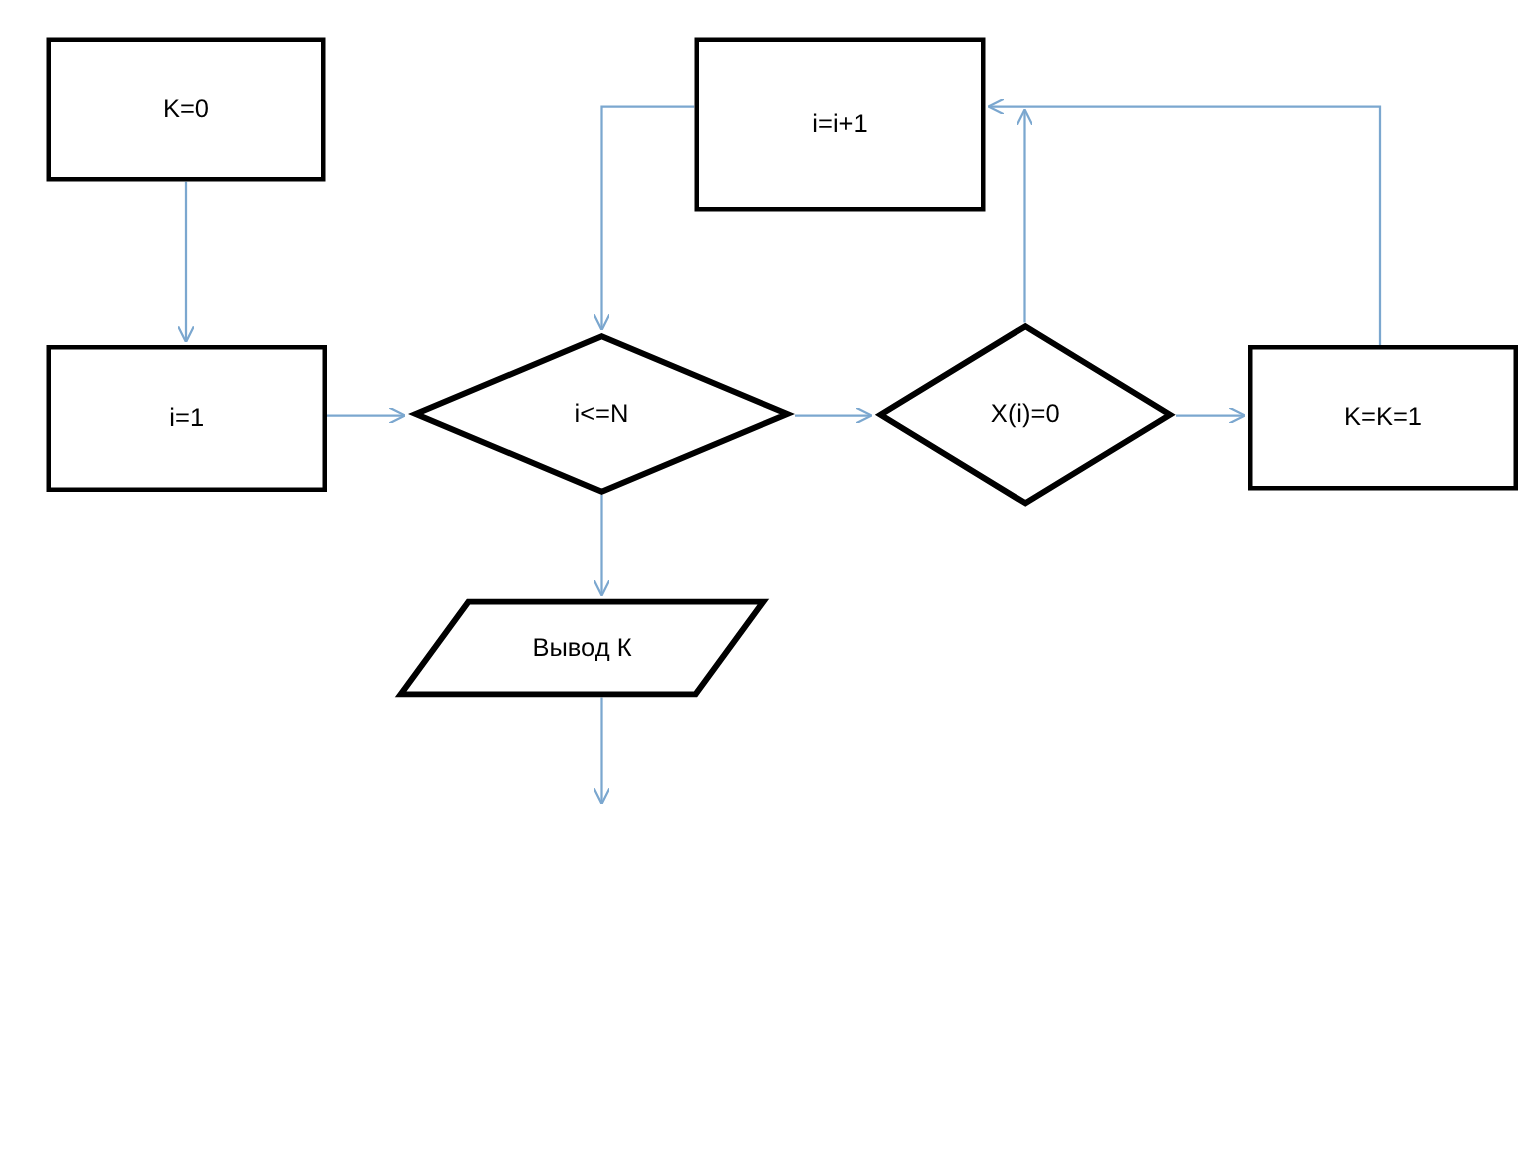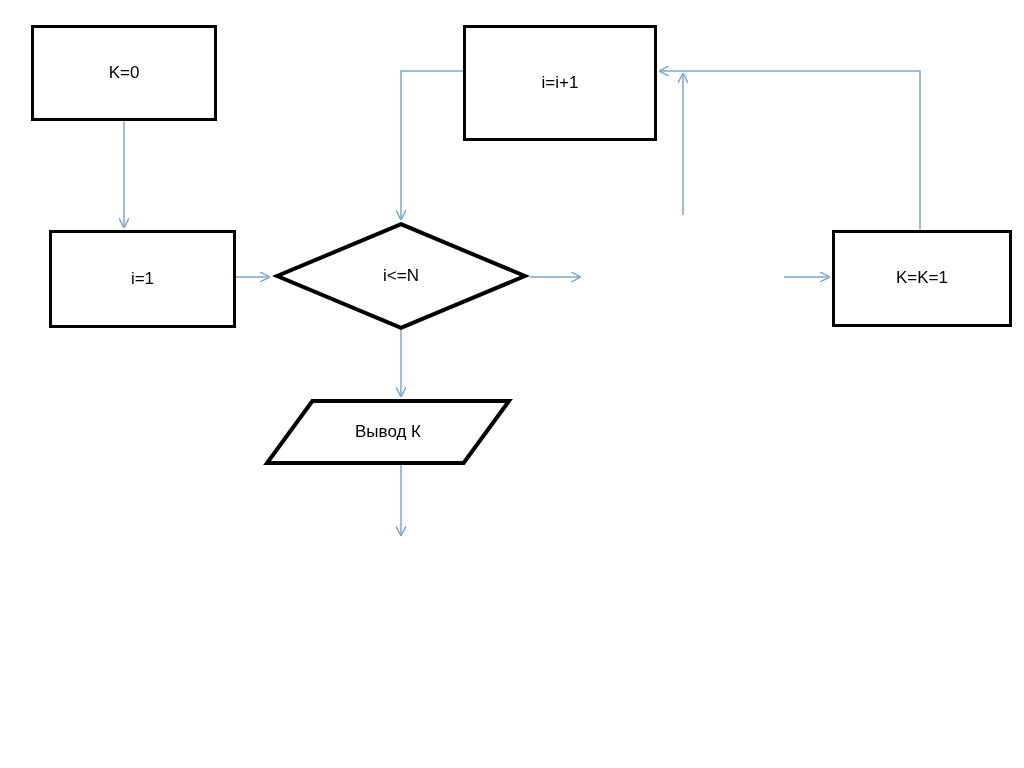--- a/index.html
+++ b/index.html
@@ -94,35 +94,41 @@
         <polyline points="463,71 401,71 401,219" fill="none" stroke="#7ba7cf" stroke-width="1.5" stroke-linejoin="miter" stroke-linecap="butt" marker-end="url(#arrowOpen)"></polyline>
         <polyline points="401,330 401,396" fill="none" stroke="#7ba7cf" stroke-width="1.5" stroke-linejoin="miter" stroke-linecap="butt" marker-end="url(#arrowOpen)"></polyline>
         <polyline points="401,465 401,535" fill="none" stroke="#7ba7cf" stroke-width="1.5" stroke-linejoin="miter" stroke-linecap="butt" marker-end="url(#arrowOpen)"></polyline>
       </g>
   </svg>
 
   <div class="node process" style="left: 31px; top: 25px; width: 186px; height: 96px;">
     <span>K=0</span>
   </div>
 
-  <div class="node process" style="left: 31px; top: 230px; width: 187px; height: 98px; margin-left: 18px;">
+  <div class="node process" style="left: 31px; top: 230px; width: 187px; height: 98px;">
     <span>i=1</span>
   </div>
 
   <div class="node process" style="left: 463px; top: 25px; width: 194px; height: 116px;">
     <span>i=i+1</span>
   </div>
 
   <div class="node decision" style="left: 272px; top: 222px; width: 258px; height: 108px;">
     <svg class="dia-svg" viewBox="0 0 100 100" preserveAspectRatio="none">
       <polygon points="50,2 98,50 50,98 2,50" fill="#ffffff" stroke="#000000" stroke-width="4" vector-effect="non-scaling-stroke"></polygon>
     </svg>
     <span class="dia-label">i&lt;=N</span>
   </div>
 
+  <div class="node decision" style="left: 583px; top: 215px; width: 201px; height: 123px;">
+    <svg class="dia-svg" viewBox="0 0 100 100" preserveAspectRatio="none">
+      <polygon points="50,2 98,50 50,98 2,50" fill="#ffffff" stroke="#000000" stroke-width="4" vector-effect="non-scaling-stroke"></polygon>
+    </svg>
+    <span class="dia-label">X(i)=0</span>
+  </div>
 
   <div class="node process" style="left: 832px; top: 230px; width: 180px; height: 97px;">
     <span>K=K=1</span>
   </div>
 
   <div class="node io" style="left: 262px; top: 399px; width: 252px; height: 66px;">
     <svg class="io-svg" viewBox="0 0 100 100" preserveAspectRatio="none">
       <polygon points="20,3 98,3 80,97 2,97" fill="#ffffff" stroke="#000000" stroke-width="4" vector-effect="non-scaling-stroke"></polygon>
     </svg>
     <span class="io-label">Вывод К</span>

